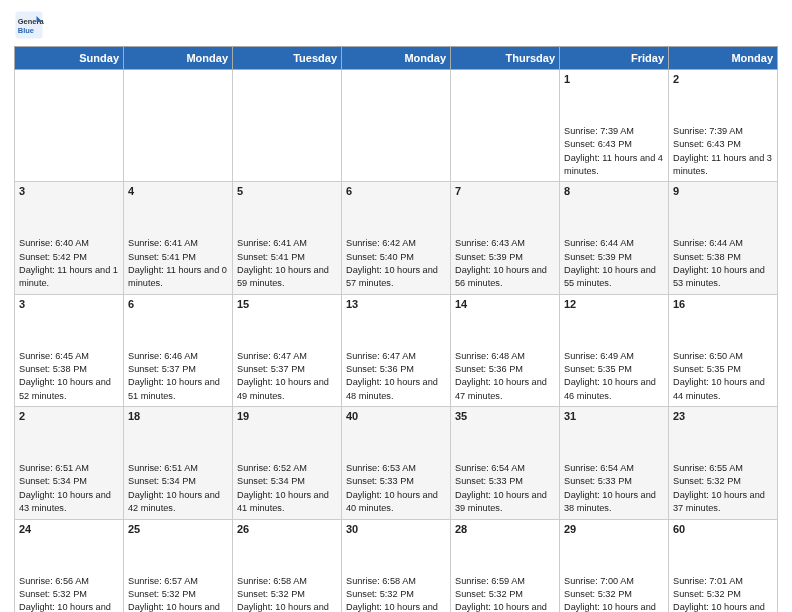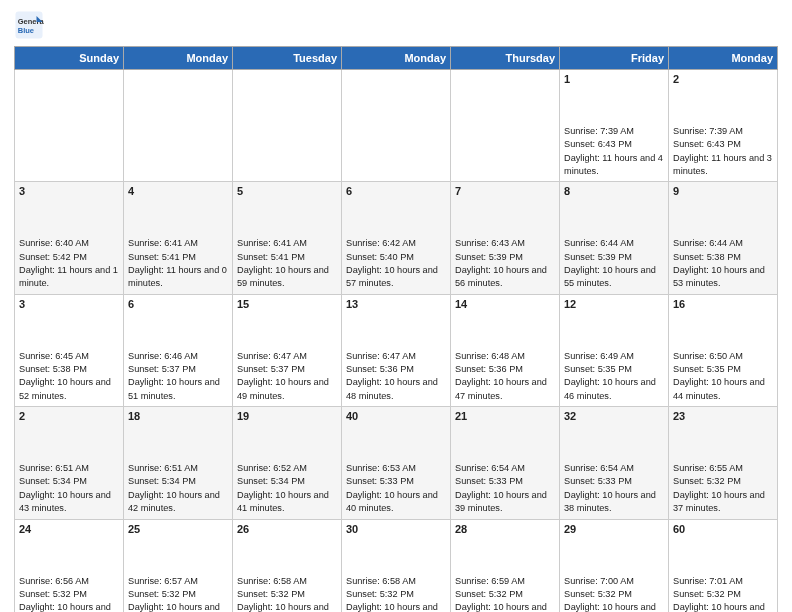--- a/index.html
+++ b/index.html
@@ -204,25 +204,25 @@
           </td>
           <td>
             <span class="day-num">19</span>
             <div class="day-info">Sunrise: 6:52 AM<br>Sunset: 5:34 PM<br>Daylight: 10 hours and 41 minutes.</div>
           </td>
           <td>
             <span class="day-num">40</span>
             <div class="day-info">Sunrise: 6:53 AM<br>Sunset: 5:33 PM<br>Daylight: 10 hours and 40 minutes.</div>
           </td>
           <td>
-            <span class="day-num">21</span>
+            <span class="day-num">35</span>
             <div class="day-info">Sunrise: 6:54 AM<br>Sunset: 5:33 PM<br>Daylight: 10 hours and 39 minutes.</div>
           </td>
           <td>
-            <span class="day-num">32</span>
+            <span class="day-num">31</span>
             <div class="day-info">Sunrise: 6:54 AM<br>Sunset: 5:33 PM<br>Daylight: 10 hours and 38 minutes.</div>
           </td>
           <td>
             <span class="day-num">23</span>
             <div class="day-info">Sunrise: 6:55 AM<br>Sunset: 5:32 PM<br>Daylight: 10 hours and 37 minutes.</div>
           </td>
         </tr>
         <tr>
           <td>
             <span class="day-num">24</span>

